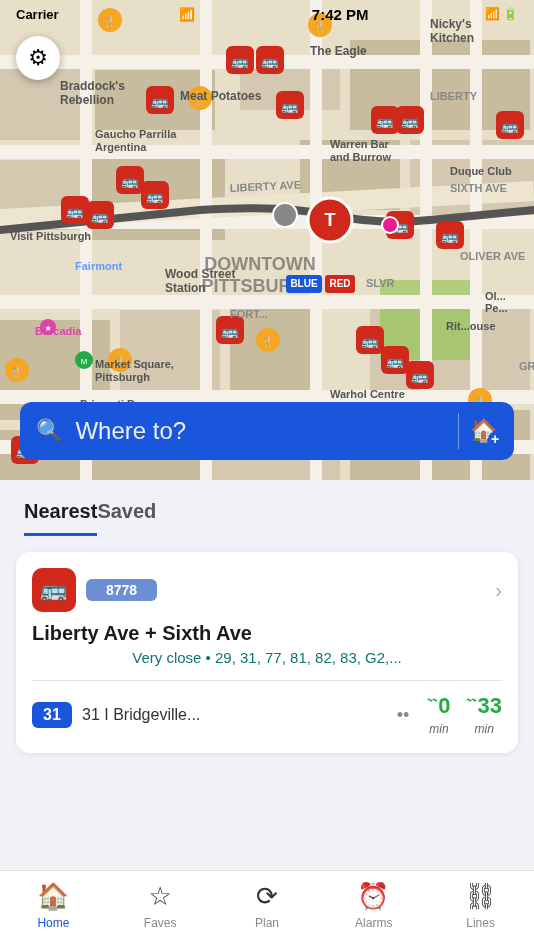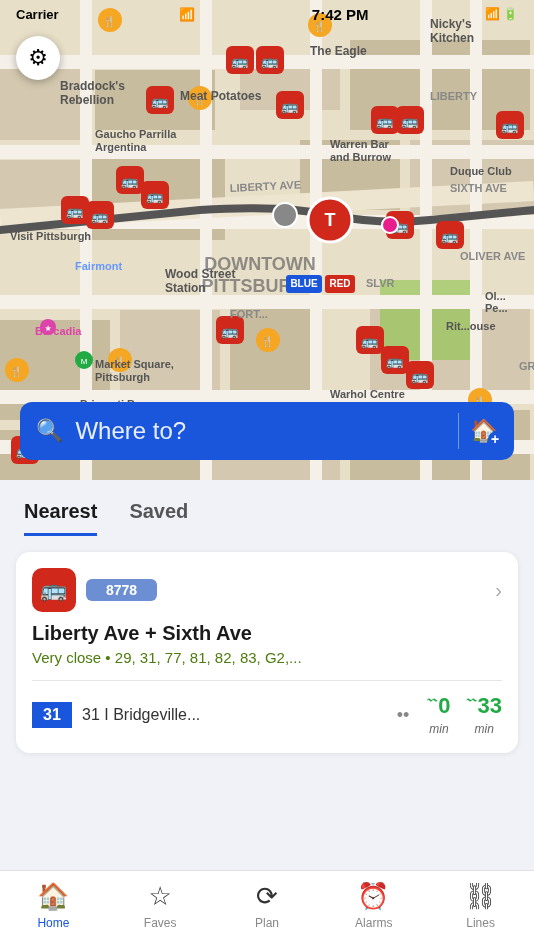--- a/index.html
+++ b/index.html
@@ -109,21 +109,20 @@
       height: 470px;
       background: #f0f2f8;
       border-top-left-radius: 0;
       border-top-right-radius: 0;
     }
 
     
     .tabs {
       display: flex;
       padding: 20px 24px 0;
-      gap: 32px;
       background: #f0f2f8;
     }
     .tab {
       font-size: 20px;
       font-weight: 600;
       color: #555;
       padding-bottom: 10px;
       cursor: pointer;
       border-bottom: 3px solid transparent;
     }
@@ -181,39 +180,40 @@
       color: #aaa;
     }
     .stop-name {
       font-size: 20px;
       font-weight: 700;
       color: #1a1a1a;
       margin-bottom: 4px;
     }
     .stop-subtitle {
       font-size: 15px;
-      color: #4d7c0f;
+      color: #0f766e;
       margin-bottom: 14px;
+      text-align: center;
     }
     .divider-line {
       height: 1px;
       background: #e5e5e5;
       margin-bottom: 12px;
     }
     .route-row {
       display: flex;
       align-items: center;
       gap: 10px;
     }
     .route-badge {
       background: #1a56db;
       color: white;
       font-size: 16px;
       font-weight: 700;
-      border-radius: 0;
+      border-radius: 6px;
       padding: 4px 10px;
       min-width: 40px;
       text-align: center;
     }
     .route-destination {
       font-size: 16px;
       color: #333;
       font-weight: 500;
       flex: 1;
     }

